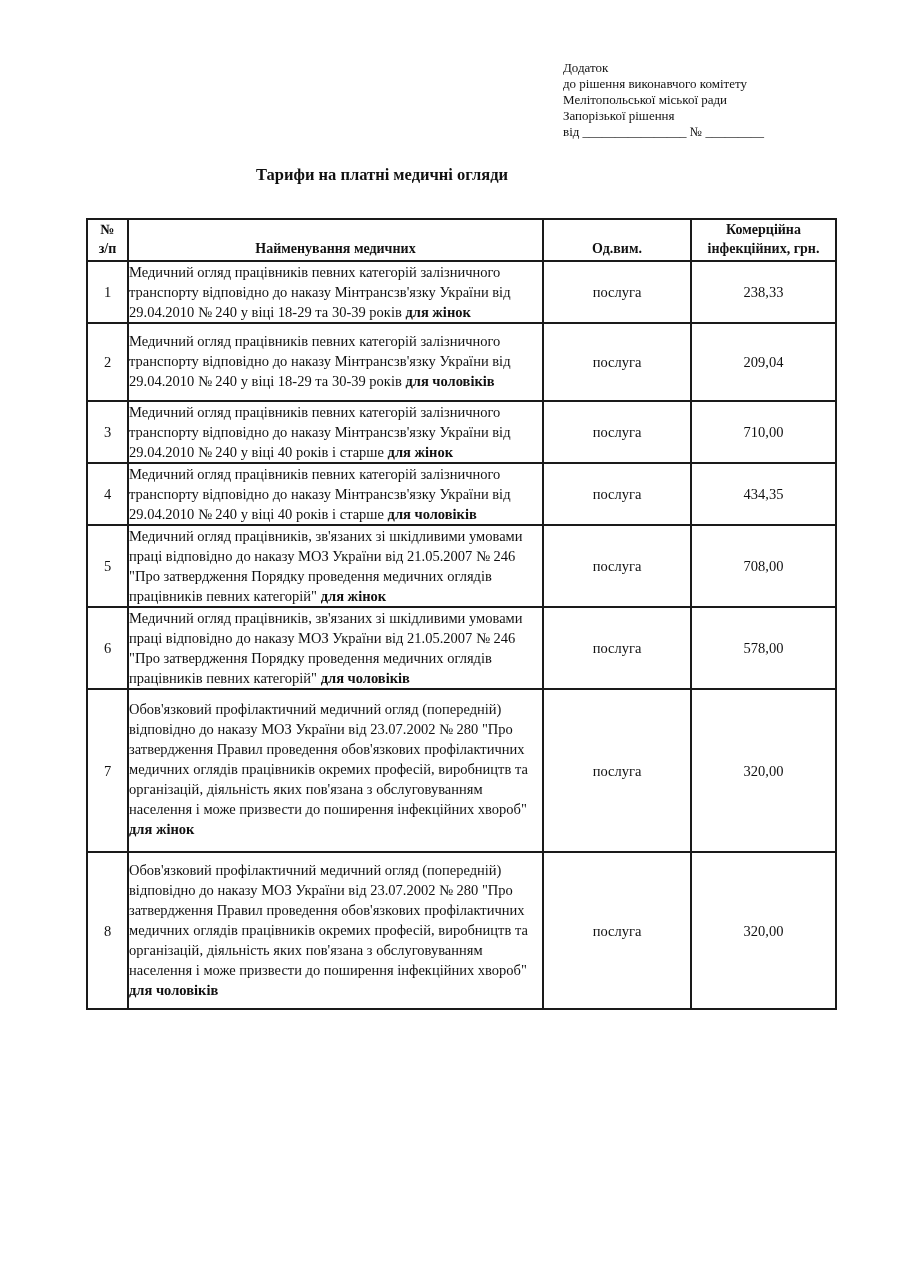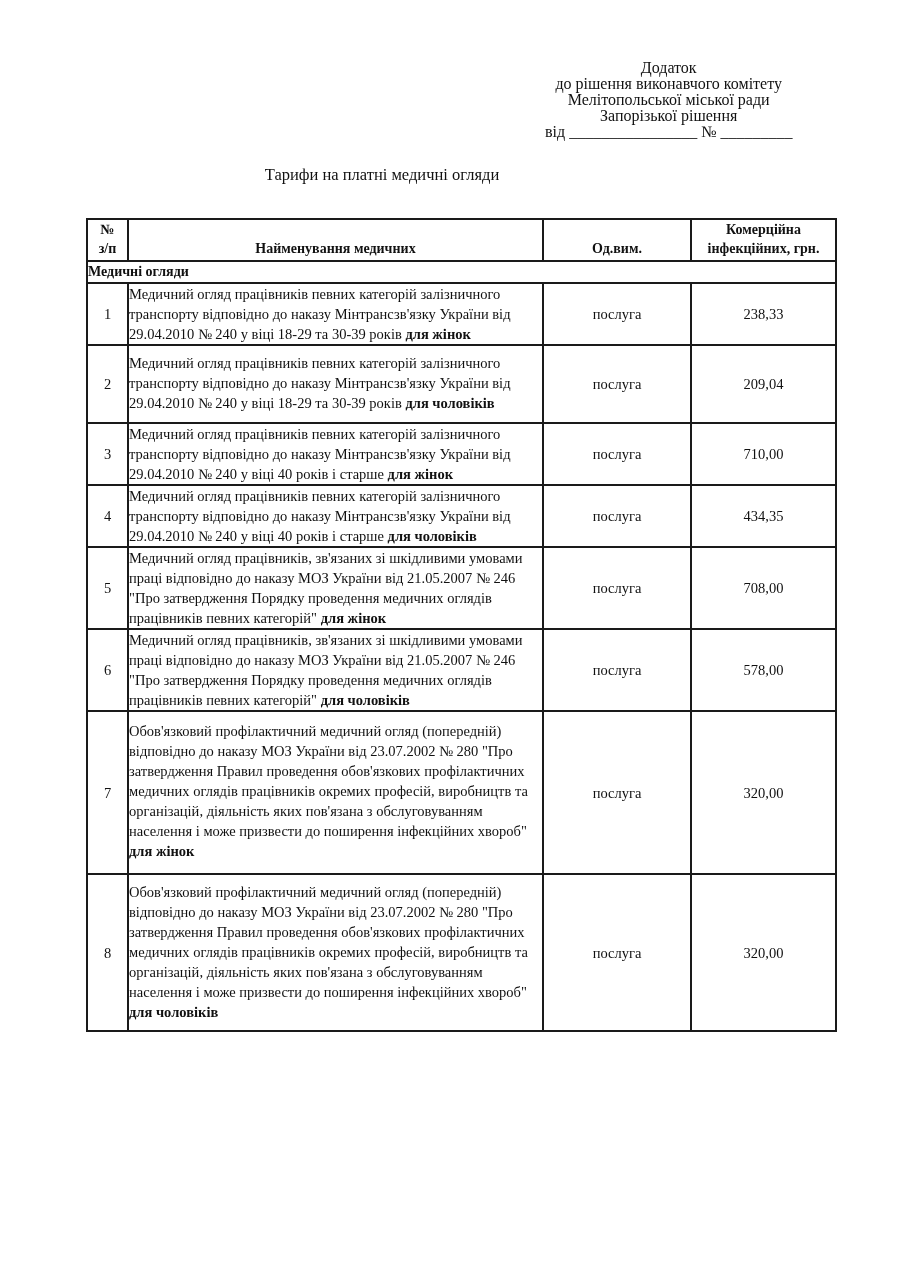--- a/index.html
+++ b/index.html
@@ -10,34 +10,33 @@
     body {
       width: 900px;
       height: 1272px;
       position: relative;
       font-family: "Liberation Serif", serif;
       color: #111111;
       overflow: hidden;
     }
     .annex {
       position: absolute;
-      left: 545px;
+      left: 563px;
       top: 60px;
-      font-size: 16px;
+      font-size: 13px;
       line-height: 16px;
-      text-align: center;
     }
     .annex div { white-space: pre; }
     .title {
       position: absolute;
       left: 0;
       width: 764px;
       top: 165px;
       text-align: center;
-      font-weight: normal;
+      font-weight: bold;
       font-size: 16.5px;
     }
     table.tariffs {
       position: absolute;
       left: 86px;
       top: 218px;
       width: 749px;
       border-collapse: collapse;
       table-layout: fixed;
       font-size: 14.5px;
@@ -107,23 +106,20 @@
       </th>
       <th>Найменування медичних</th>
       <th>Од.вим.</th>
       <th>
         <div>Комерційна</div>
         <div>інфекційних, грн.</div>
       </th>
     </tr>
   </thead>
   <tbody>
-    <tr>
-      <td class="section" colspan="4">Медичні огляди</td>
-    </tr>
 
     <tr class="r1">
       <td class="num">1</td>
       <td class="name"><span>Медичний огляд працівників певних категорій залізничного транспорту відповідно до наказу Мінтрансзв'язку України від 29.04.2010 № 240 у віці 18-29 та 30-39 років</span> <span class="bold">для жінок</span></td>
       <td class="unit">послуга</td>
       <td class="price">238,33</td>
     </tr>
 
     <tr class="r2">
       <td class="num">2</td>

